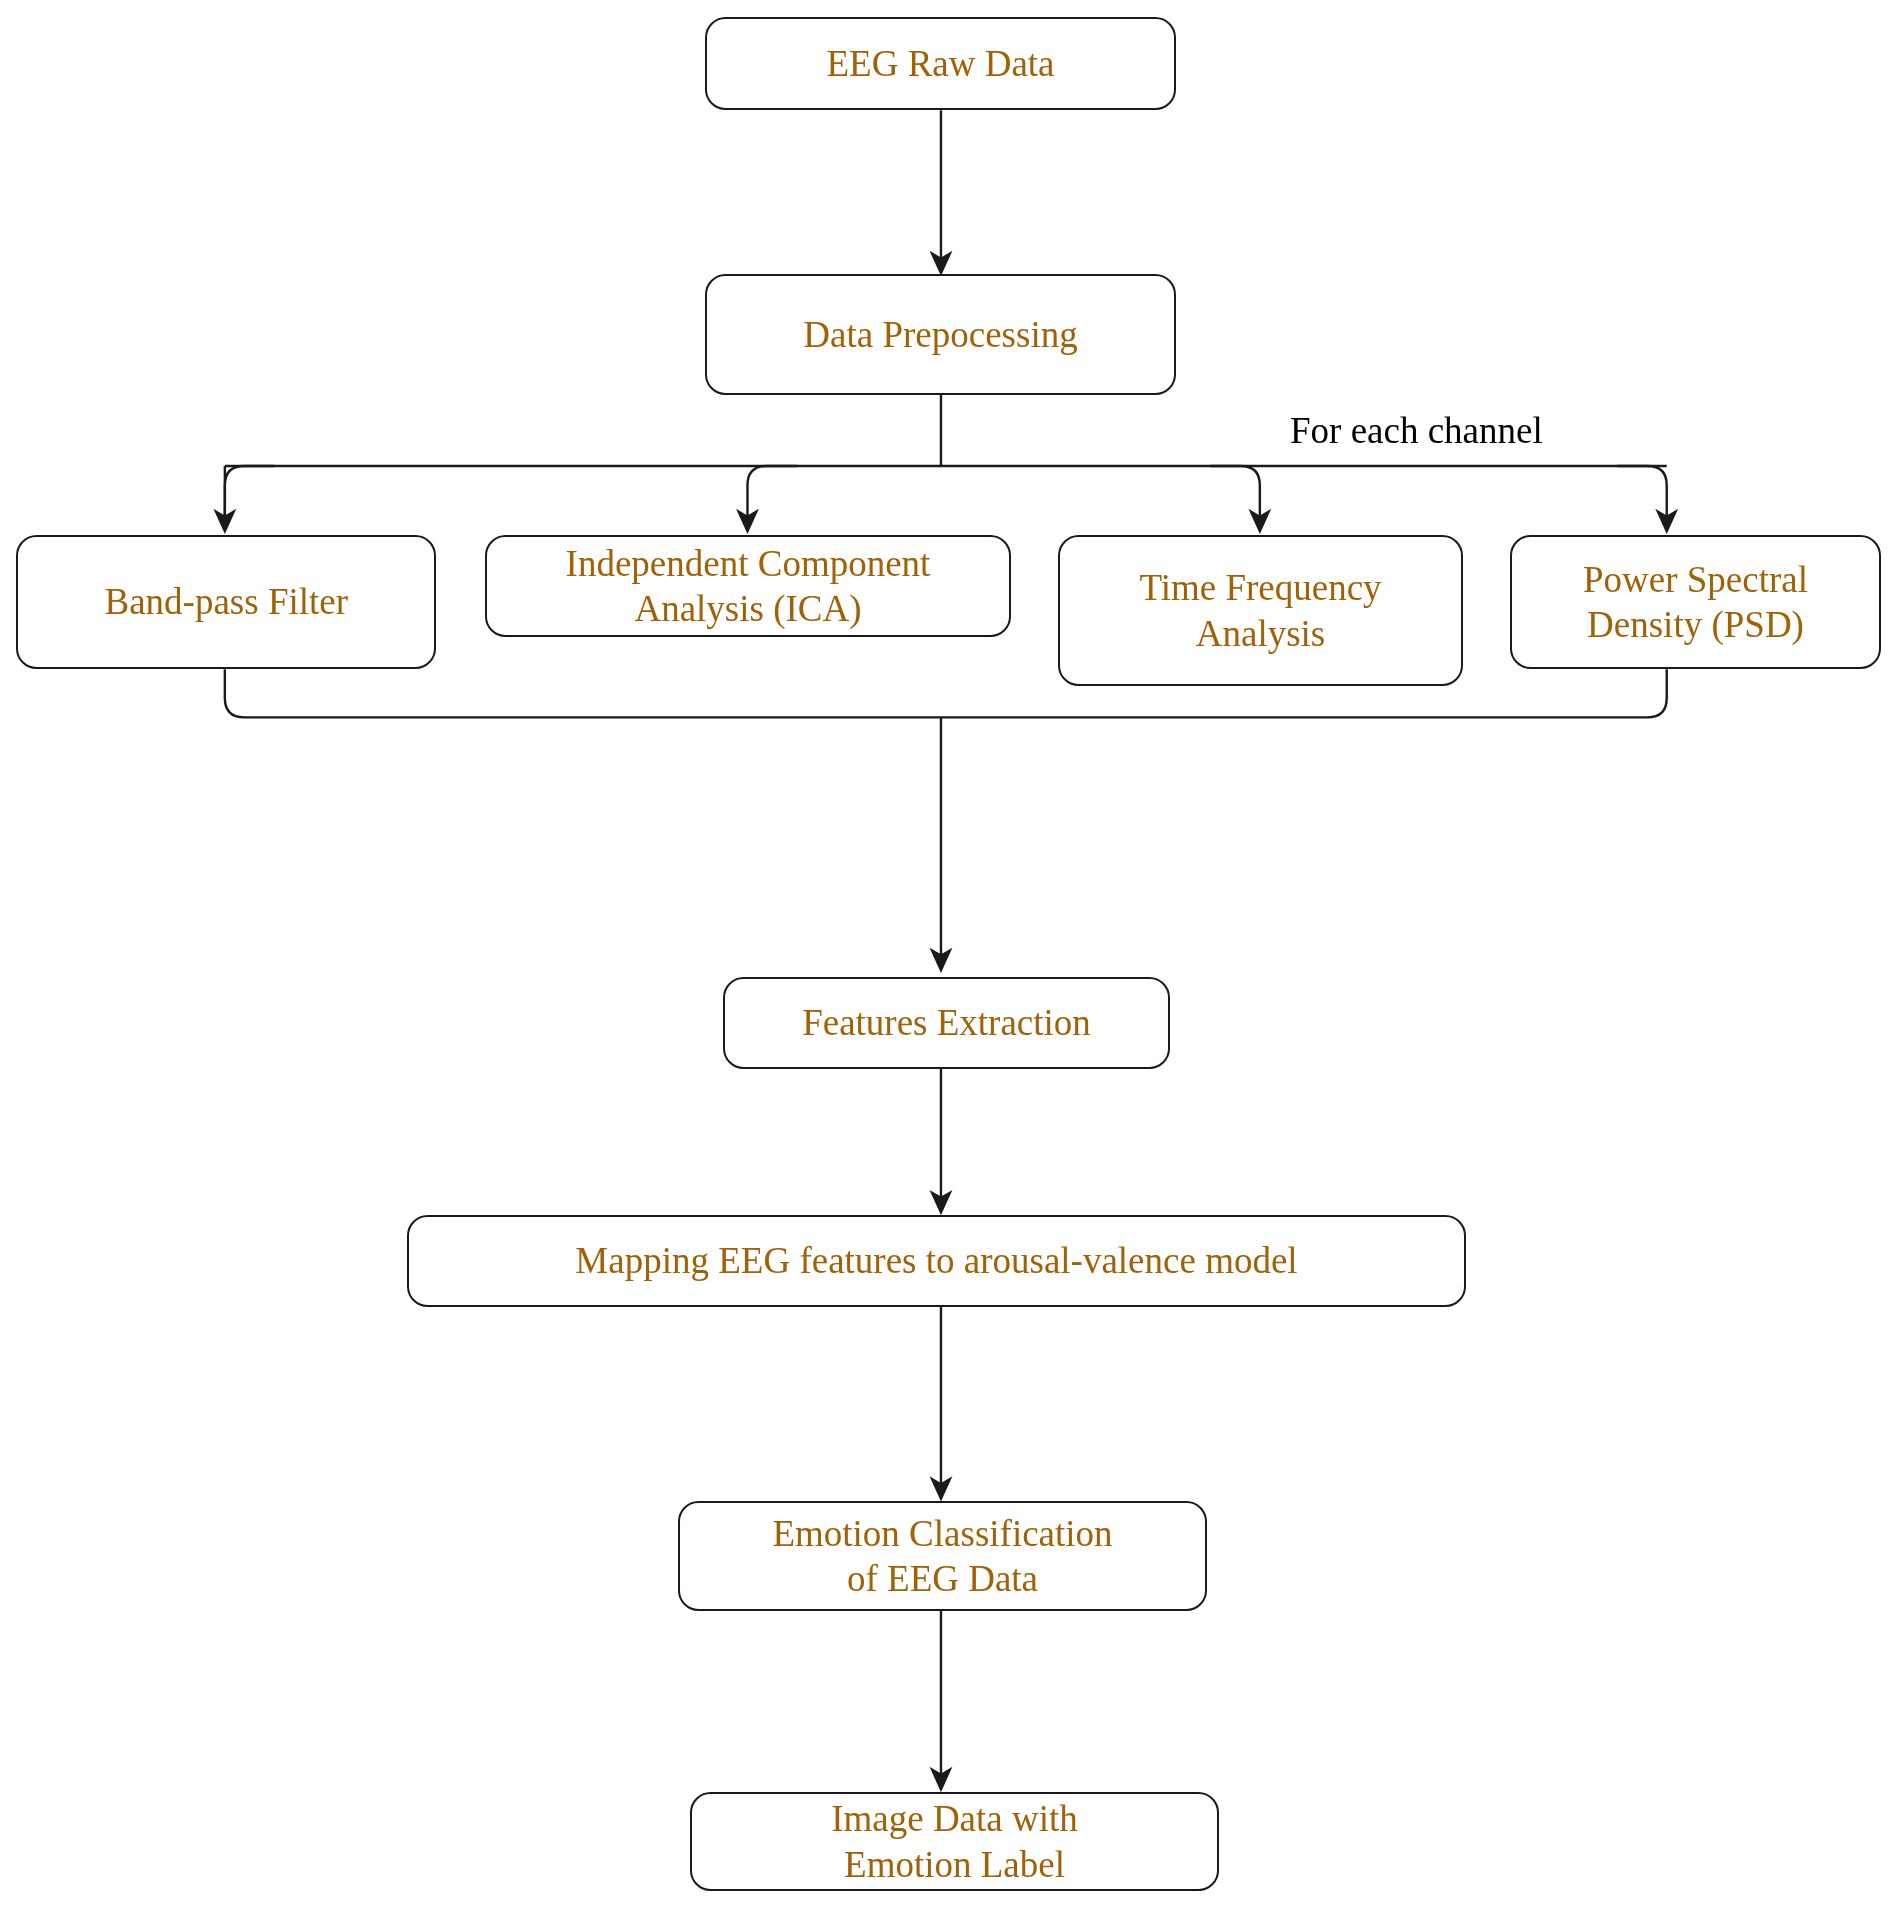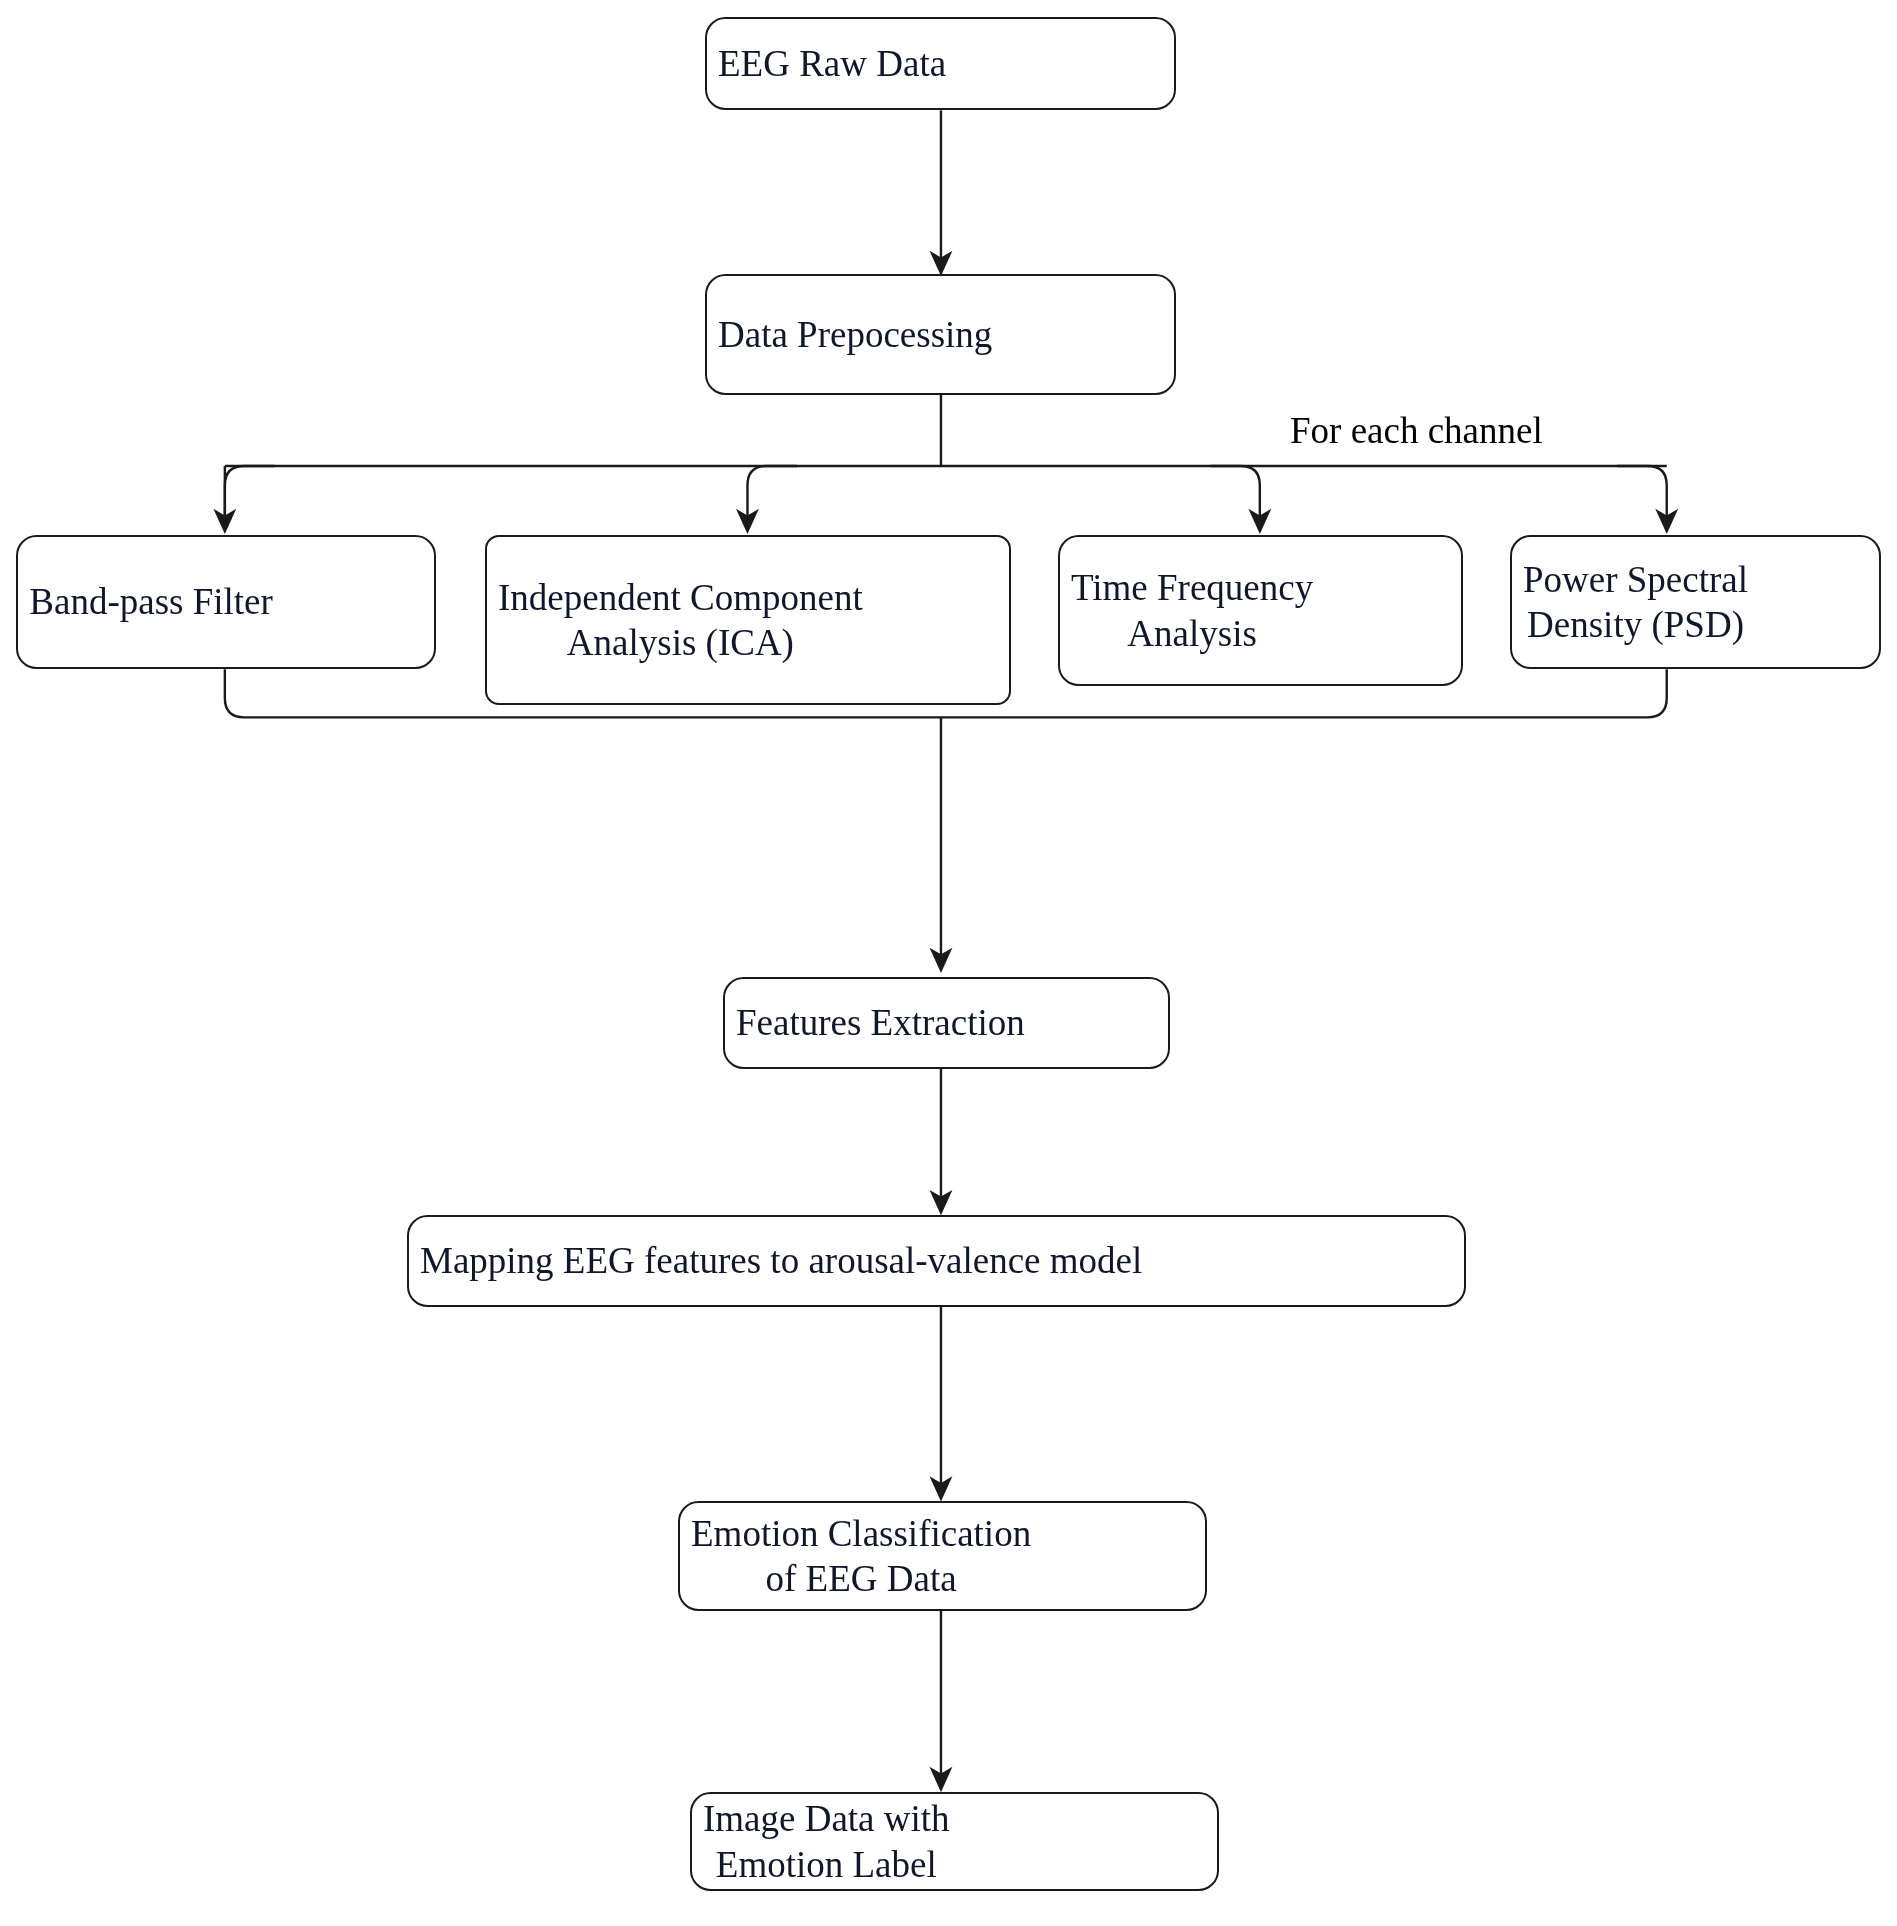--- a/index.html
+++ b/index.html
@@ -20,36 +20,36 @@
   }
   
   .node {
     position: absolute;
     box-sizing: border-box;
     border: 2.4px solid #1a1a1a;
     border-radius: 20.5px;
     background: #ffffff;
     display: flex;
     align-items: center;
-    justify-content: flex-start;
+    justify-content: center;
     text-align: center;
-    color: #0f172a;
+    color: #a16207;
     line-height: 1.22;
     padding: 7px 11px;
     white-space: pre-line;
   }
   .node-label {
     display: block;
     white-space: pre-line;
   }
   
   #node-raw        { left: 705px; top:   17px; width: 471px; height: 93px; font-size: 37px; }
   #node-prep       { left: 705px; top:  274px; width: 471px; height: 121px; font-size: 37px; }
   #node-bandpass   { left:   16.3px; top:  535px; width: 420px; height: 134px; font-size: 37px; }
-  #node-ica        { left:  485px; top:  535px; width: 526px; height: 170px; font-size: 37px; border-radius: 14px; }
+  #node-ica        { left:  485px; top:  535px; width: 526px; height: 102px; font-size: 37px; }
   #node-tfa        { left: 1058px; top:  535px; width: 405px; height: 151px; font-size: 37px; font-family: Liberation Serif, serif; }
   #node-psd        { left: 1510px; top:  535px; width: 371px; height: 134px; font-size: 37px; }
   #node-features   { left: 723px; top: 977px; width: 447px; height: 92px; font-size: 37px; }
   #node-mapping    { left:  407px; top: 1215px; width: 1059px; height: 92px; font-size: 37px; }
   #node-emotion    { left: 678px; top: 1501px; width: 529px; height: 110px; font-size: 37px; }
   #node-image      { left: 678px; top: 1792px; width: 529px; height: 99px; font-size: 37px; margin-left: 12px; }
 
   
   #connectors {
     position: absolute;

